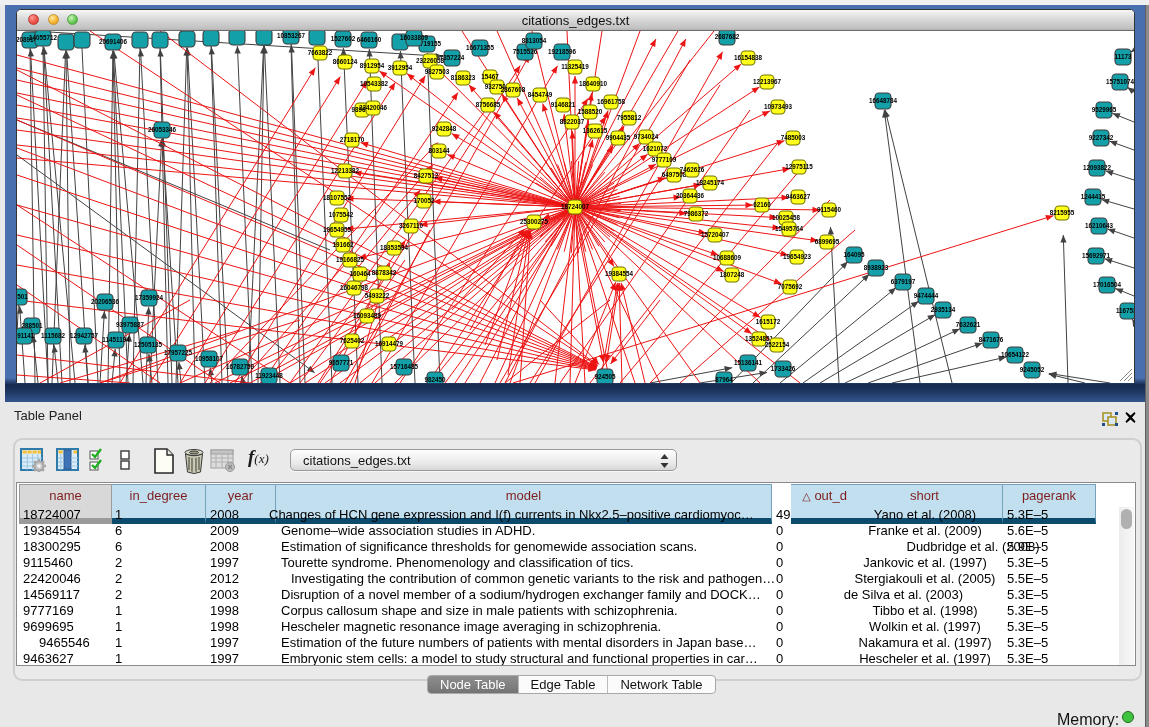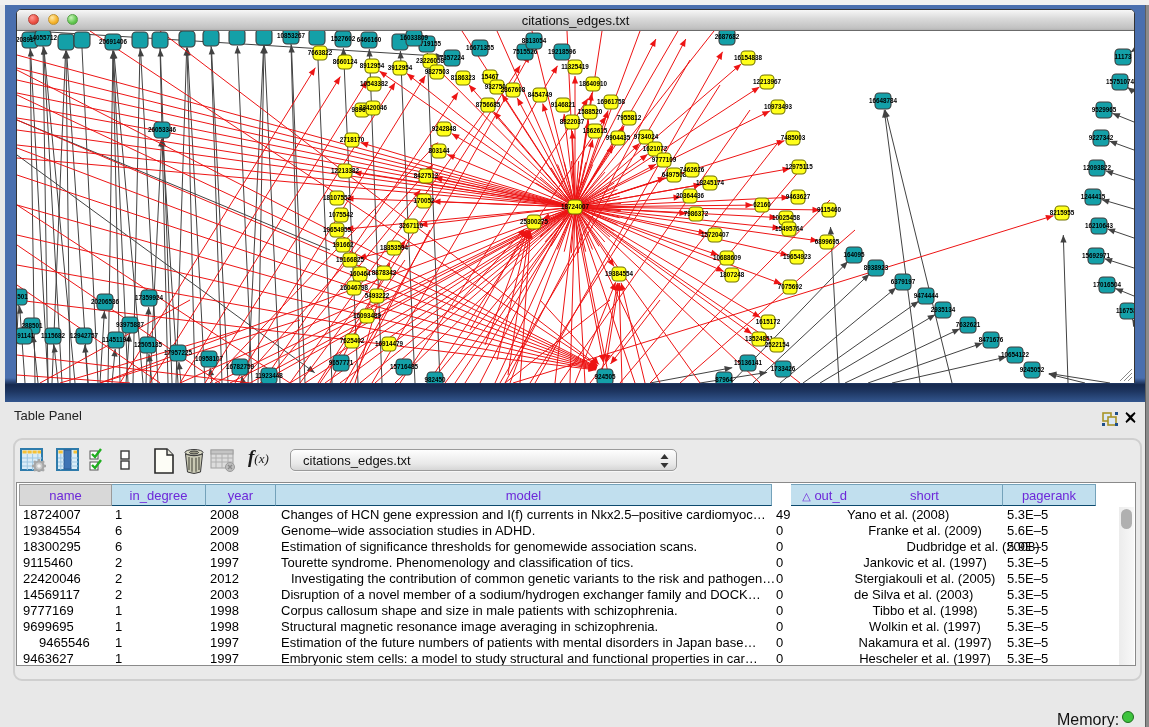--- a/index.html
+++ b/index.html
@@ -23,22 +23,22 @@
 #floatico{position:absolute;left:1102px;top:10px;width:16px;height:14px}
 #closeico{position:absolute;left:1124px;top:9px;width:13px;height:13px}
 
 .tico{position:absolute;top:46px}
 #combo{position:absolute;left:290px;top:47px;width:387px;height:22px;border:1px solid #9a9a9a;border-radius:5px;
  background:linear-gradient(#fefefe,#e8e8e8 70%,#d6d6d6);box-shadow:0 1px 1px rgba(255,255,255,.7)}
 #combo .txt{position:absolute;left:12px;top:3px;font-size:13px;color:#111}
 #container{position:absolute;left:13px;top:36px;width:1129px;height:243px;background:#eaeaea;border:2px solid #cfcfcf;border-radius:9px}
 #tblwrap{position:absolute;left:16px;top:80px;width:1120px;height:184px;background:#fff;border:1px solid #8a8a8a;overflow:hidden}
 #thead{position:absolute;left:2px;top:1px;height:22px}
-.th{position:absolute;top:0;height:22px;background:#c1dfee;border-right:1px solid #74a2ba;border-top:1px solid #74a2ba;border-bottom:1px solid #0c4a6e;
- font-size:13px;color:#6d28d9;text-align:center;line-height:22px}
+.th{position:absolute;top:0;height:40px;background:#c1dfee;border-right:1px solid #74a2ba;border-top:1px solid #74a2ba;border-bottom:6px solid #0c4a6e;
+ font-size:13px;color:#7f1d1d;text-align:center;line-height:22px}
 .th:first-child{border-left:1px solid #74a2ba}
 .trow{position:absolute;left:2px;height:16px;font-size:13px;color:#000;white-space:nowrap}
 .td{position:absolute;top:0;height:16px;line-height:16px;overflow:hidden}
 #vsb{position:absolute;right:1px;top:24px;width:15px;height:162px;background:linear-gradient(90deg,#ececec,#f8f8f8)}
 #vsb .thumb{position:absolute;left:2px;top:2px;width:11px;height:20px;border-radius:6px;background:#b0b0b0}
 #tabs{position:absolute;left:427px;top:273px;height:19px;display:flex;border:1px solid #a8a8a8;border-radius:4px;overflow:hidden;background:#fbfbfb}
 .tab{font-size:13px;padding:0 12px;line-height:18px;color:#111}
 .tab.sel{background:linear-gradient(#8e8e8e,#747474);color:#fff}
 .tab+.tab{border-left:1px solid #bbb}
 #mem{position:absolute;left:1057px;top:309px;font-size:16px;color:#111}
@@ -862,23 +862,23 @@
    <div class="th" style="left:187px;width:70px">year</div>
    <div class="th" style="left:257px;width:496px">model</div>
    <div class="th" style="left:772px;width:75px;text-align:right"><span style="font-size:11px">△</span> out_de...</div>
    <div class="th" style="left:828px;width:156px">short</div>
    <div class="th" style="left:984px;width:93px">pagerank</div>
   </div>
   <div class="trow" style="top:24px">
         <div class="td" style="left:4px;width:88px">18724007</div>
         <div class="td" style="left:96px;width:88px">1</div>
         <div class="td" style="left:191px;width:64px">2008</div>
-        <div class="td" style="left:262px;width:490px">Changes of HCN gene expression and I(f) currents in Nkx2.5–positive cardiomyoc…</div>
+        <div class="td" style="left:250px;width:490px">Changes of HCN gene expression and I(f) currents in Nkx2.5–positive cardiomyoc…</div>
         <div class="td" style="left:757px;width:70px">49</div>
-        <div class="td" style="left:828px;width:156px;text-align:left">Yano et al. (2008)</div>
+        <div class="td" style="left:828px;width:156px;text-align:center">Yano et al. (2008)</div>
         <div class="td" style="left:988px;width:88px">5.3E–5</div>
       </div>
       <div class="trow" style="top:40px">
         <div class="td" style="left:4px;width:88px">19384554</div>
         <div class="td" style="left:96px;width:88px">6</div>
         <div class="td" style="left:191px;width:64px">2009</div>
         <div class="td" style="left:262px;width:490px">Genome–wide association studies in ADHD.</div>
         <div class="td" style="left:757px;width:70px">0</div>
         <div class="td" style="left:828px;width:156px;text-align:center">Franke et al. (2009)</div>
         <div class="td" style="left:988px;width:88px">5.6E–5</div>
@@ -909,37 +909,37 @@
         <div class="td" style="left:757px;width:70px">0</div>
         <div class="td" style="left:828px;width:156px;text-align:center">Stergiakouli et al. (2005)</div>
         <div class="td" style="left:988px;width:88px">5.5E–5</div>
       </div>
       <div class="trow" style="top:104px">
         <div class="td" style="left:4px;width:88px">14569117</div>
         <div class="td" style="left:96px;width:88px">2</div>
         <div class="td" style="left:191px;width:64px">2003</div>
         <div class="td" style="left:262px;width:490px">Disruption of a novel member of a sodium/hydrogen exchanger family and DOCK…</div>
         <div class="td" style="left:757px;width:70px">0</div>
-        <div class="td" style="left:835px;width:156px;text-align:left">de Silva et al. (2003)</div>
+        <div class="td" style="left:788px;width:156px;text-align:right">de Silva et al. (2003)</div>
         <div class="td" style="left:988px;width:88px">5.3E–5</div>
       </div>
       <div class="trow" style="top:120px">
         <div class="td" style="left:4px;width:88px">9777169</div>
         <div class="td" style="left:96px;width:88px">1</div>
         <div class="td" style="left:191px;width:64px">1998</div>
         <div class="td" style="left:262px;width:490px">Corpus callosum shape and size in male patients with schizophrenia.</div>
         <div class="td" style="left:757px;width:70px">0</div>
         <div class="td" style="left:828px;width:156px;text-align:center">Tibbo et al. (1998)</div>
         <div class="td" style="left:988px;width:88px">5.3E–5</div>
       </div>
       <div class="trow" style="top:136px">
         <div class="td" style="left:4px;width:88px">9699695</div>
         <div class="td" style="left:96px;width:88px">1</div>
         <div class="td" style="left:191px;width:64px">1998</div>
-        <div class="td" style="left:262px;width:490px">Structural magnetic resonance image averaging in schizophrenia.</div>
+        <div class="td" style="left:262px;width:490px">Hescheler magnetic resonance image averaging in schizophrenia.</div>
         <div class="td" style="left:757px;width:70px">0</div>
         <div class="td" style="left:828px;width:156px;text-align:center">Wolkin et al. (1997)</div>
         <div class="td" style="left:988px;width:88px">5.3E–5</div>
       </div>
       <div class="trow" style="top:152px">
         <div class="td" style="left:20px;width:88px">9465546</div>
         <div class="td" style="left:96px;width:88px">1</div>
         <div class="td" style="left:191px;width:64px">1997</div>
         <div class="td" style="left:262px;width:490px">Estimation of the future numbers of patients with mental disorders in Japan base…</div>
         <div class="td" style="left:757px;width:70px">0</div>
@@ -952,15 +952,20 @@
         <div class="td" style="left:191px;width:64px">1997</div>
         <div class="td" style="left:262px;width:490px">Embryonic stem cells: a model to study structural and functional properties in car…</div>
         <div class="td" style="left:757px;width:70px">0</div>
         <div class="td" style="left:828px;width:156px;text-align:center">Hescheler et al. (1997)</div>
         <div class="td" style="left:988px;width:88px">5.3E–5</div>
       </div>
   <div id="vsb">
         <div class="thumb"></div>
       </div>
  </div>
+ <div id="tabs">
+      <div class="tab sel">Node Table</div>
+      <div class="tab">Edge Table</div>
+      <div class="tab">Network Table</div>
+    </div>
  <div id="mem">Memory: OK</div>
     <div id="memdot"></div>
 </div>
 
 </body></html>

